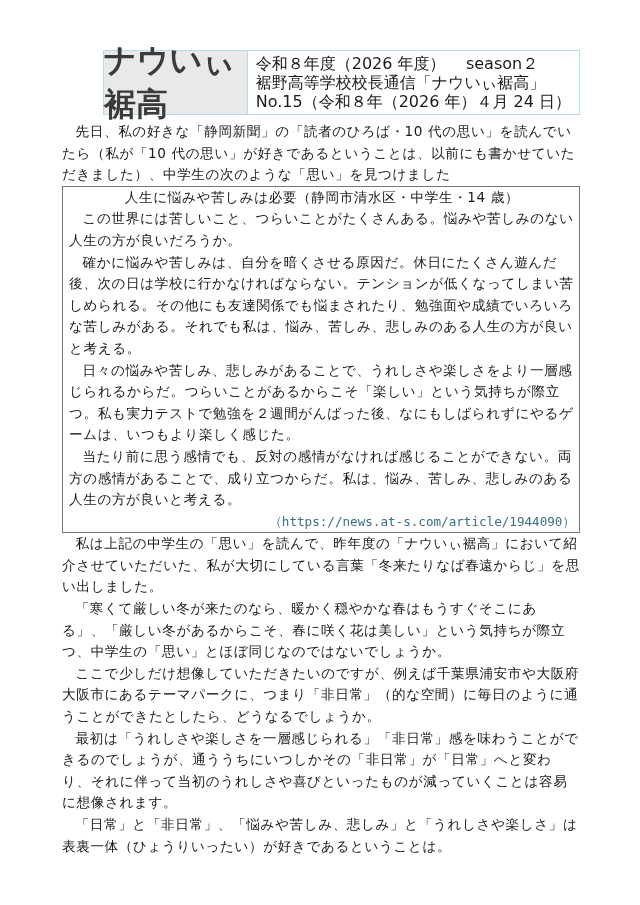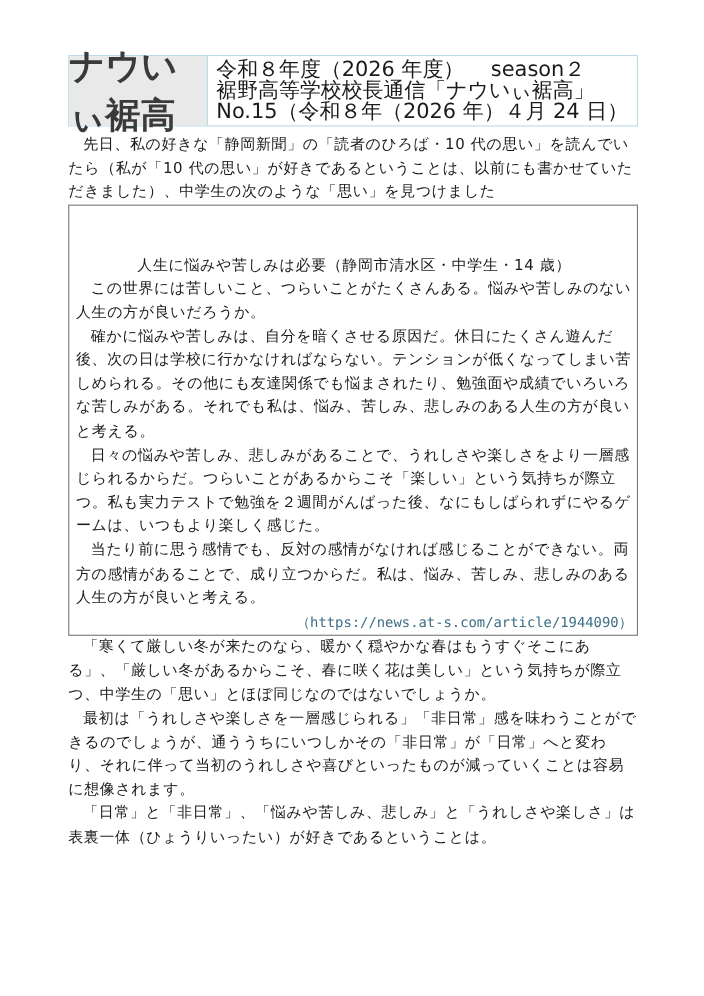--- a/index.html
+++ b/index.html
@@ -1,28 +1,28 @@
 <!DOCTYPE html>
 <html><head>
 <meta charset="utf-8">
 <style>
   html, body { margin: 0; padding: 0; background: #ffffff; }
   body { width: 640px; height: 905px; position: relative; overflow: hidden;
          font-family: "DejaVu Sans", sans-serif; color: #1a1a1a; }
   .page { position: absolute; left: 62px; top: 50px; width: 518px; }
-  .header { display: flex; height: 63px; border: 1px solid #b9dbe8; }
+  .header { display: flex; height: 63px; border: 1px solid #b9dbe8; margin-left: 41px; }
   .logo { width: 196px; background: #e9e9e9; border-right: 1px solid #b9dbe8;
           display: flex; align-items: center; justify-content: center;
           font-weight: bold; font-size: 32px; color: #3a3a3a; letter-spacing: 0px;
           font-family: "DejaVu Sans", sans-serif; }
-  .hinfo { flex: 1; padding: 3px 8px; font-size: 19px; line-height: 19px; white-space: nowrap; }
+  .hinfo { flex: 1; padding: 3px 8px; font-size: 16px; line-height: 19px; white-space: nowrap; }
   .body-text { font-size: 13.6px; line-height: 21.6px; margin-top: 6px; letter-spacing: 0.6px; }
   .body-text p { margin: 0; text-indent: 1em; }
   .quote-box { border: 1px solid #777; margin: 0 0 0 0; padding: 0 4px 0 6px; }
-  .quote-title { text-align: center; margin-top: 44px; }
+  .quote-title { text-align: center; }
   .quote-box p { margin: 0; text-indent: 1em; }
   .source { text-align: right; }
   .link { color: #3c6e86; font-family: "DejaVu Sans Mono", monospace; font-size: 12.6px; letter-spacing: 0; }
   .spacer { height: 21.6px; }
 </style>
 </head>
 <body>
 
 <div class="page">
   <div class="header">
@@ -39,20 +39,22 @@
 
     <div class="quote-box">
       <div class="quote-title">人生に悩みや苦しみは必要（静岡市清水区・中学生・14 歳）</div>
       <p>この世界には苦しいこと、つらいことがたくさんある。悩みや苦しみのない人生の方が良いだろうか。</p>
       <p>確かに悩みや苦しみは、自分を暗くさせる原因だ。休日にたくさん遊んだ後、次の日は学校に行かなければならない。テンションが低くなってしまい苦しめられる。その他にも友達関係でも悩まされたり、勉強面や成績でいろいろな苦しみがある。それでも私は、悩み、苦しみ、悲しみのある人生の方が良いと考える。</p>
       <p>日々の悩みや苦しみ、悲しみがあることで、うれしさや楽しさをより一層感じられるからだ。つらいことがあるからこそ「楽しい」という気持ちが際立つ。私も実力テストで勉強を２週間がんばった後、なにもしばられずにやるゲームは、いつもより楽しく感じた。</p>
       <p>当たり前に思う感情でも、反対の感情がなければ感じることができない。両方の感情があることで、成り立つからだ。私は、悩み、苦しみ、悲しみのある人生の方が良いと考える。</p>
       <div class="source"><span class="link">（</span><span class="link">https://news.at-s.com/article/1944090</span><span class="link">）</span></div>
     </div>
 
+    <p>私は上記の中学生の「思い」を読んで、昨年度の「ナウいぃ裾高」において紹介させていただいた、私が大切にしている言葉「冬来たりなば春遠からじ」を思い出しました。</p>
     <p>「寒くて厳しい冬が来たのなら、暖かく穏やかな春はもうすぐそこにある」、「厳しい冬があるからこそ、春に咲く花は美しい」という気持ちが際立つ、中学生の「思い」とほぼ同じなのではないでしょうか。</p>
+    <p>ここで少しだけ想像していただきたいのですが、例えば千葉県浦安市や大阪府大阪市にあるテーマパークに、つまり「非日常」（的な空間）に毎日のように通うことができたとしたら、どうなるでしょうか。</p>
     <p>最初は「うれしさや楽しさを一層感じられる」「非日常」感を味わうことができるのでしょうが、通ううちにいつしかその「非日常」が「日常」へと変わり、それに伴って当初のうれしさや喜びといったものが減っていくことは容易に想像されます。</p>
     <p>「日常」と「非日常」、「悩みや苦しみ、悲しみ」と「うれしさや楽しさ」は表裏一体（ひょうりいったい）が好きであるということは。</p>
 
     <div class="spacer"></div>
 
   </div>
 </div>
 
 </body></html>

